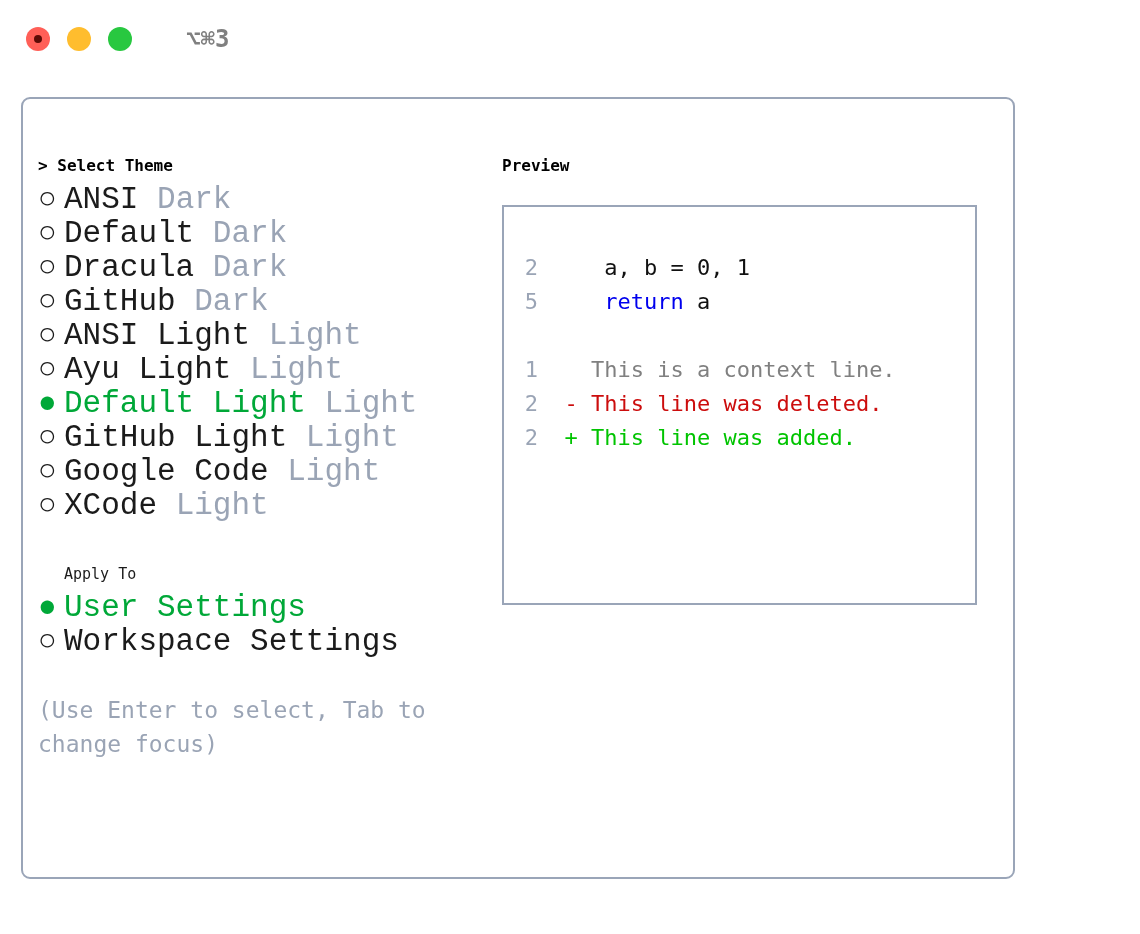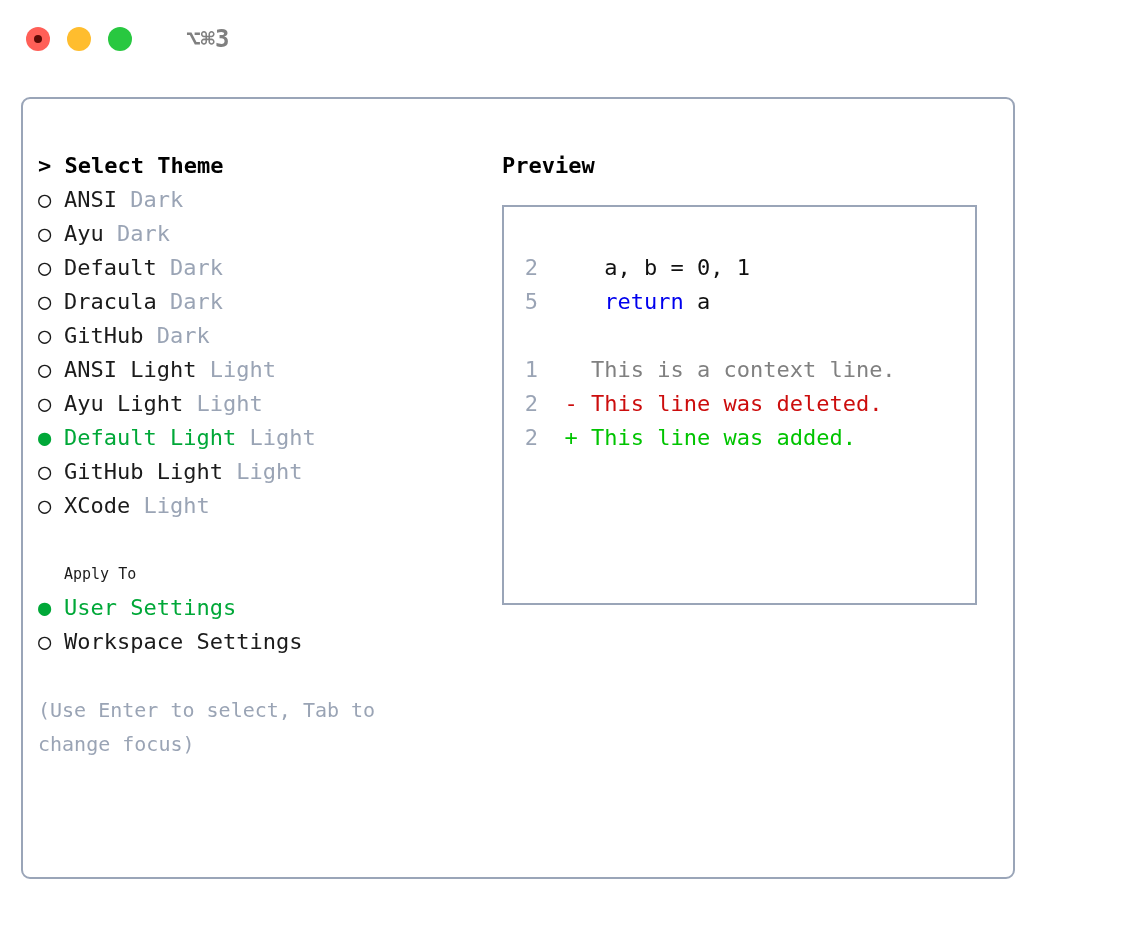--- a/index.html
+++ b/index.html
@@ -81,33 +81,34 @@
 
   
   .left-col {
     position: absolute;
     left: 15px;
     top: 50px;
     width: 450px;
   }
 
   .hdr {
-    font-size: 22px;
+    font-size: 16px;
     font-weight: bold;
     color: #000000;
     line-height: 34px;
     white-space: pre;
   }
 
   .row {
-    font-size: 22px;
+    font-size: 31px;
     line-height: 34px;
     color: #1b1b1b;
     white-space: pre;
     display: block;
+    font-family: Liberation Mono, monospace;
   }
   .bullet {
     display: inline-block;
     width: 26px;
     color: #1b1b1b;
   }
   .row.selected .bullet,
   .row.selected .row-label { color: #00a838; }
   .badge {
     color: #9aa4b5;
@@ -118,21 +119,21 @@
     line-height: 34px;
     color: #1b1b1b;
     white-space: pre;
     padding-left: 26px;
   }
 
   .spacer { height: 34px; }
 
   .hint {
     margin-top: 34px;
-    font-size: 20px;
+    font-size: 23px;
     line-height: 34px;
     color: #9aa4b5;
     width: 400px;
     white-space: pre-wrap;
   }
 
   
   .right-col {
     position: absolute;
     left: 479px;
@@ -186,28 +187,28 @@
 </div>
 
 <div class="window">
   <div class="content">
 
     <div class="left-col">
       <div class="hdr">&gt; Select Theme</div>
 
       <div id="theme-list">
           <div class="row"><span class="bullet">○</span><span class="row-label">ANSI</span> <span class="badge">Dark</span></div>
-          <div class="row"><span class="bullet">○</span><span class="row-label">Ayu</span> <span class="badge">Dark</span></div>
           <div class="row"><span class="bullet">○</span><span class="row-label">Default</span> <span class="badge">Dark</span></div>
           <div class="row"><span class="bullet">○</span><span class="row-label">Dracula</span> <span class="badge">Dark</span></div>
           <div class="row"><span class="bullet">○</span><span class="row-label">GitHub</span> <span class="badge">Dark</span></div>
           <div class="row"><span class="bullet">○</span><span class="row-label">ANSI Light</span> <span class="badge">Light</span></div>
           <div class="row"><span class="bullet">○</span><span class="row-label">Ayu Light</span> <span class="badge">Light</span></div>
           <div class="row selected"><span class="bullet">●</span><span class="row-label">Default Light</span> <span class="badge">Light</span></div>
           <div class="row"><span class="bullet">○</span><span class="row-label">GitHub Light</span> <span class="badge">Light</span></div>
+          <div class="row"><span class="bullet">○</span><span class="row-label">Google Code</span> <span class="badge">Light</span></div>
           <div class="row"><span class="bullet">○</span><span class="row-label">XCode</span> <span class="badge">Light</span></div>
         </div>
 
       <div class="spacer"></div>
 
       <div class="section-label">Apply To</div>
 
       <div id="apply-list">
           <div class="row selected"><span class="bullet">●</span><span class="row-label">User Settings</span></div>
           <div class="row"><span class="bullet">○</span><span class="row-label">Workspace Settings</span></div>

